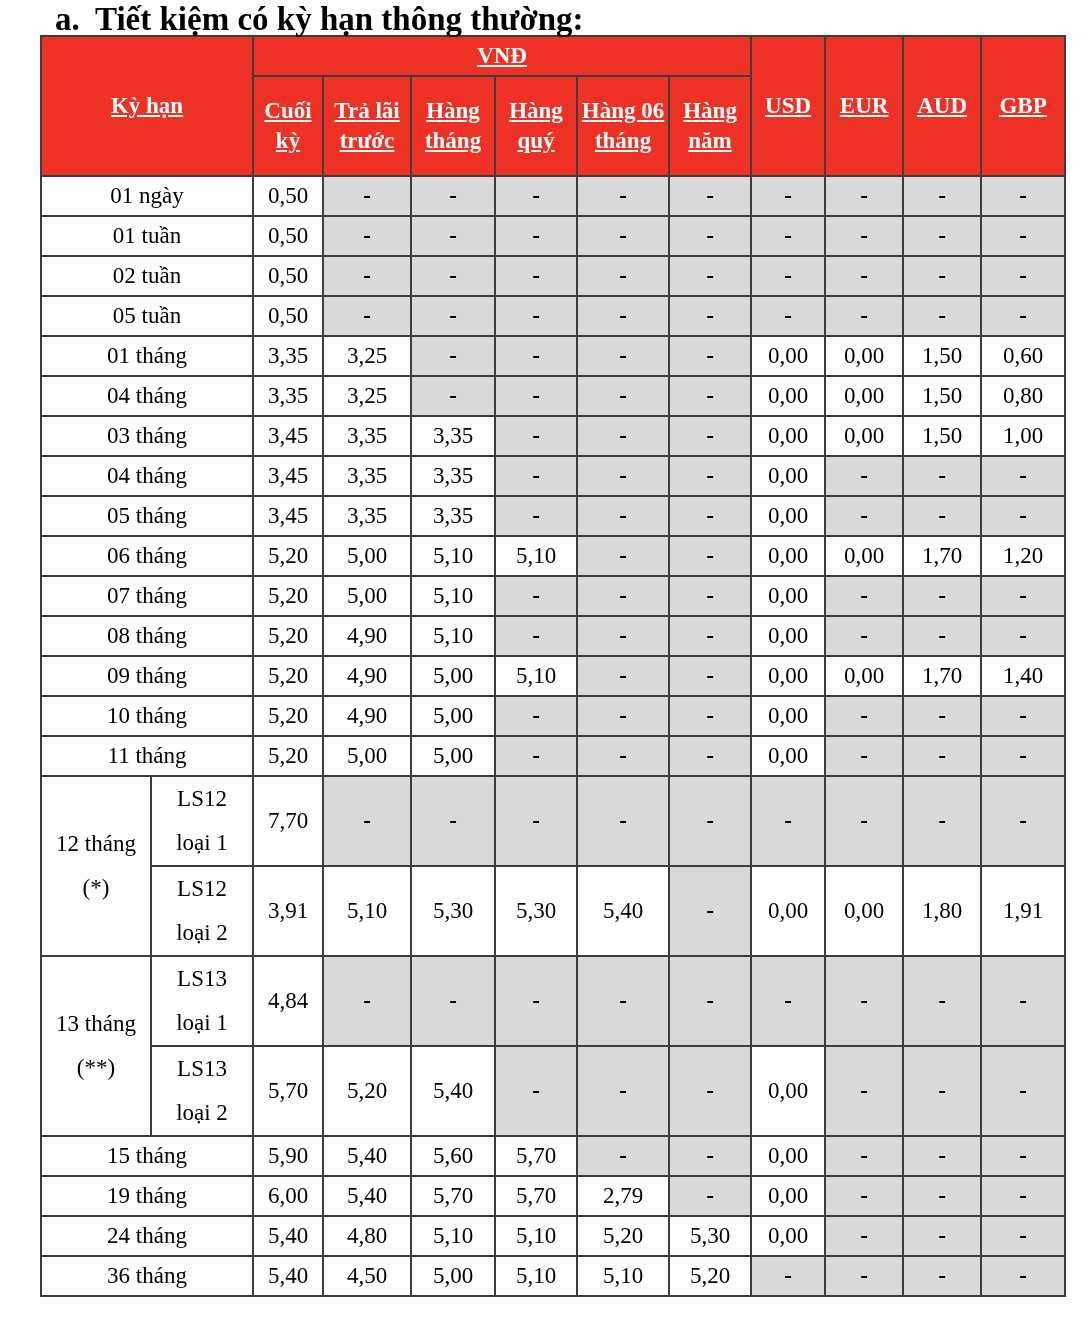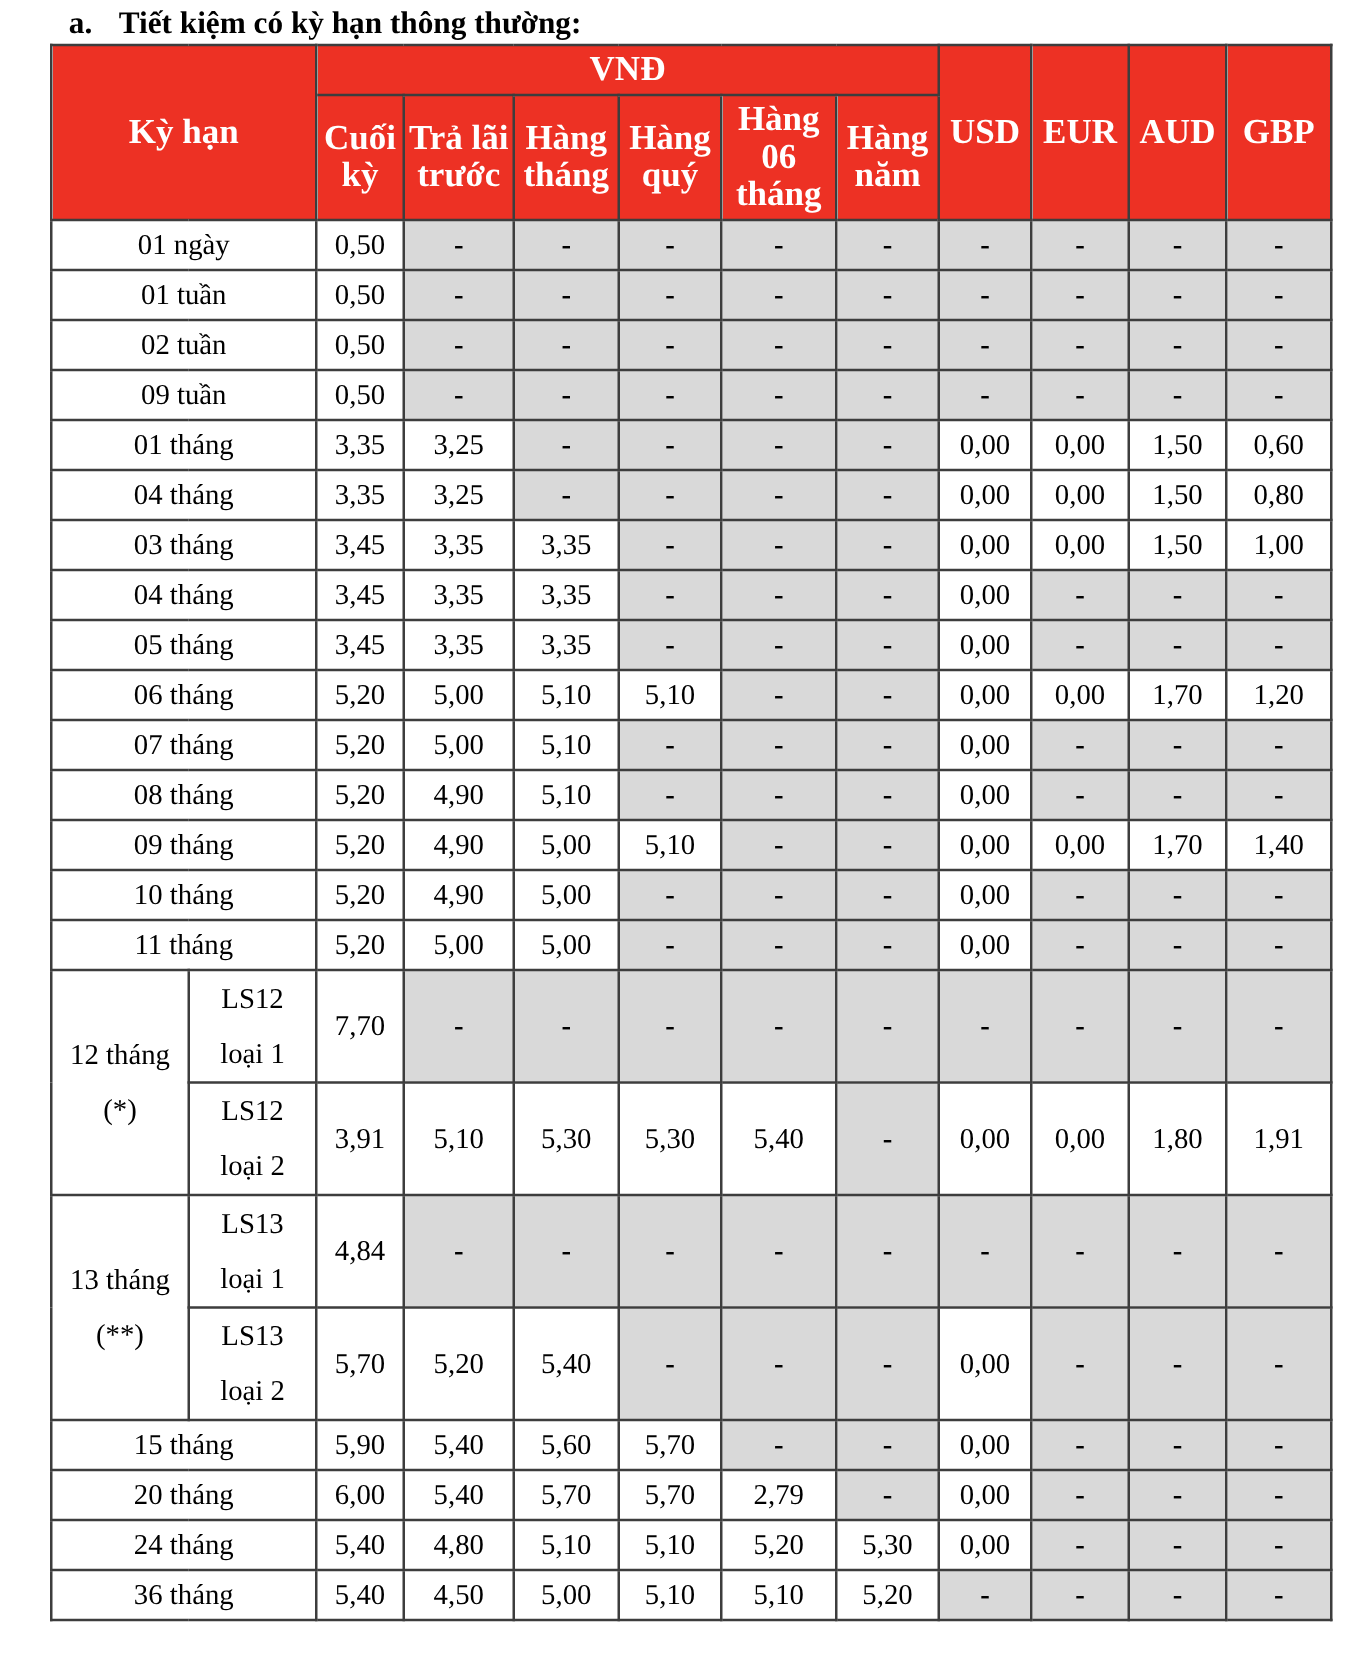--- a/index.html
+++ b/index.html
@@ -12,21 +12,21 @@
     margin: 0; padding: 0;
     width: 1088px;
     background: #ffffff;
     font-family: "Liberation Serif", "DejaVu Serif", serif;
     color: #000;
   }
   .page { width: 1088px; min-height: 1344px; padding-top: 2px; }
 
   .doc-title {
     font-weight: bold;
-    font-size: 25px;
+    font-size: 33px;
     margin: 2px 0 1px 55px;
     line-height: 30px;
   }
   .doc-title .idx { display: inline-block; width: 40px; }
 
   table.rates {
     border-collapse: collapse;
     table-layout: fixed;
     width: 1024px;
     margin-left: 40px;
@@ -35,22 +35,23 @@
     border: 2px solid var(--border);
     text-align: center;
     vertical-align: middle;
     padding: 0 2px;
     overflow: hidden;
   }
   thead th {
     background: var(--red);
     color: #ffffff;
     font-weight: bold;
-    font-size: 28px;
+    font-size: 23px;
     line-height: 30px;
+    text-decoration: underline;
   }
   th.vnd-group { height: 40px; }
   tr.subheader th { height: 100px; }
 
   tbody td {
     background: #ffffff;
     font-size: 23px;
     height: 40px;
     line-height: 26px;
   }
@@ -138,21 +139,21 @@
           <td class="muted">-</td>
           <td class="muted">-</td>
           <td class="muted">-</td>
           <td class="muted">-</td>
           <td class="muted">-</td>
           <td class="muted">-</td>
           <td class="muted">-</td>
           <td class="muted">-</td>
         </tr>
         <tr>
-          <td colspan="2" class="term">09 tuần</td>
+          <td colspan="2" class="term">05 tuần</td>
           <td>0,50</td>
           <td class="muted">-</td>
           <td class="muted">-</td>
           <td class="muted">-</td>
           <td class="muted">-</td>
           <td class="muted">-</td>
           <td class="muted">-</td>
           <td class="muted">-</td>
           <td class="muted">-</td>
           <td class="muted">-</td>
@@ -379,21 +380,21 @@
           <td>5,60</td>
           <td>5,70</td>
           <td class="muted">-</td>
           <td class="muted">-</td>
           <td>0,00</td>
           <td class="muted">-</td>
           <td class="muted">-</td>
           <td class="muted">-</td>
         </tr>
         <tr>
-          <td colspan="2" class="term">20 tháng</td>
+          <td colspan="2" class="term">19 tháng</td>
           <td>6,00</td>
           <td>5,40</td>
           <td>5,70</td>
           <td>5,70</td>
           <td>2,79</td>
           <td class="muted">-</td>
           <td>0,00</td>
           <td class="muted">-</td>
           <td class="muted">-</td>
           <td class="muted">-</td>

